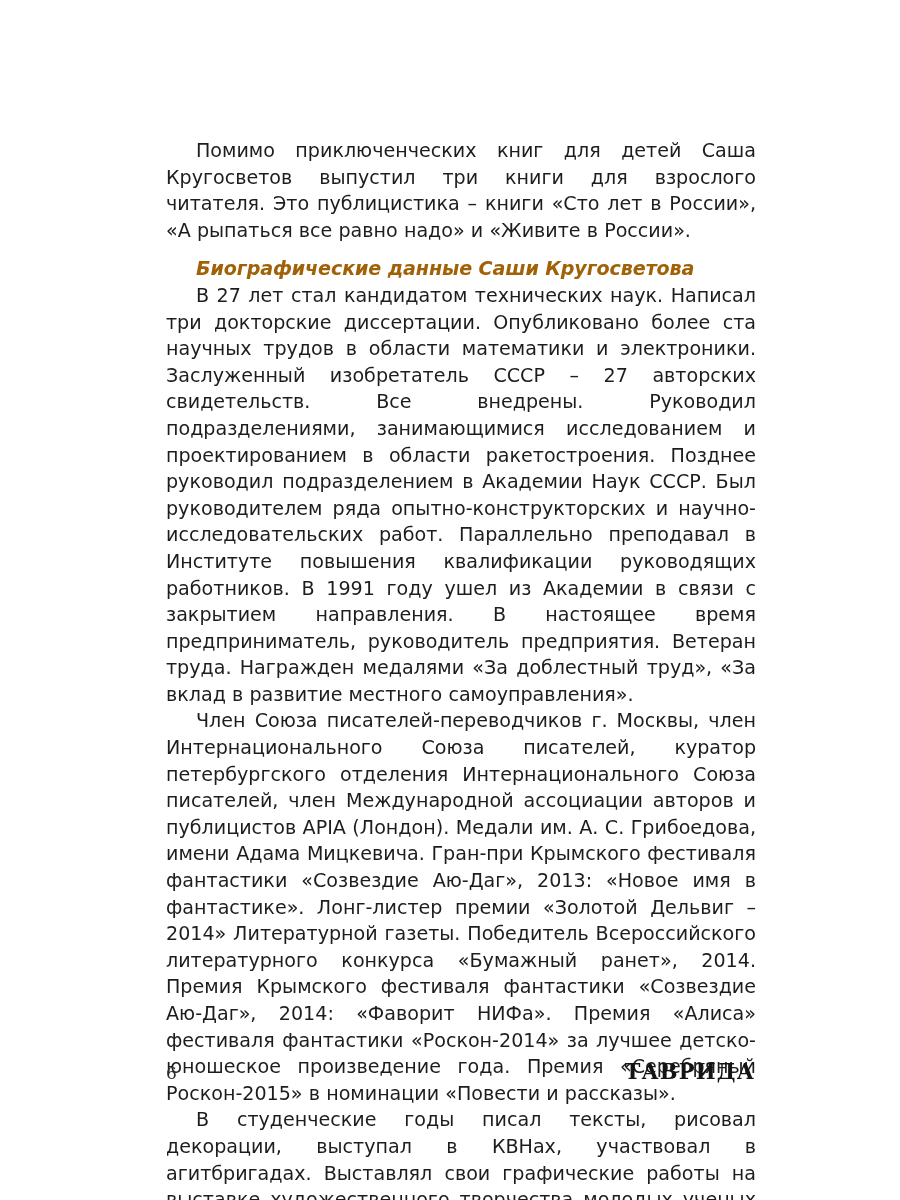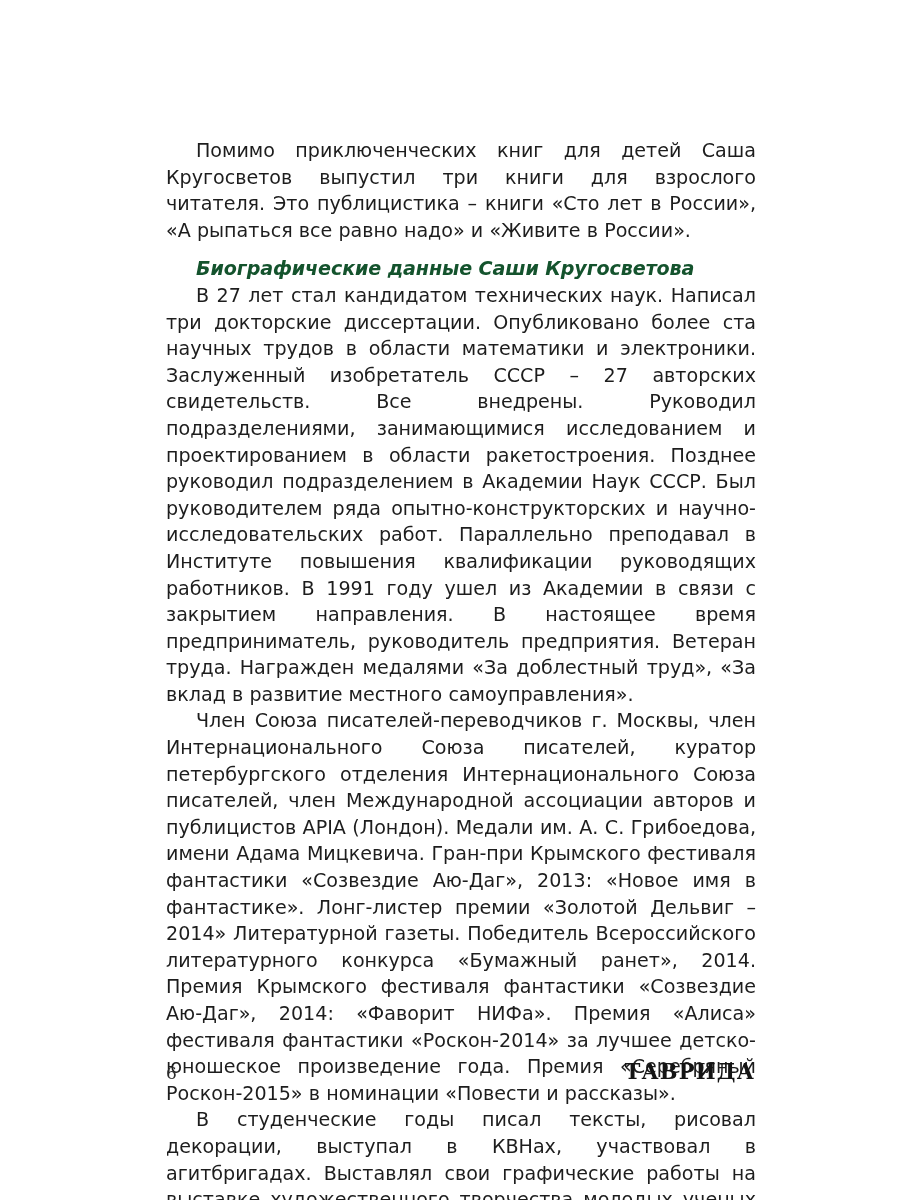--- a/index.html
+++ b/index.html
@@ -52,21 +52,21 @@
 
   .section-heading {
     margin: 12px 0 0 0;
     padding: 0;
     font-size: 19.1px;
     line-height: 26.6px;
     font-weight: bold;
     font-style: italic;
     text-indent: 30px;
     text-align: left;
-    color: #14532d;
+    color: #a16207;
     letter-spacing: -0.1px;
   }
 
   .footer {
     position: absolute;
     left: 166px;
     right: 145px;
     top: 1062px;
     height: 30px;
     display: flex;

